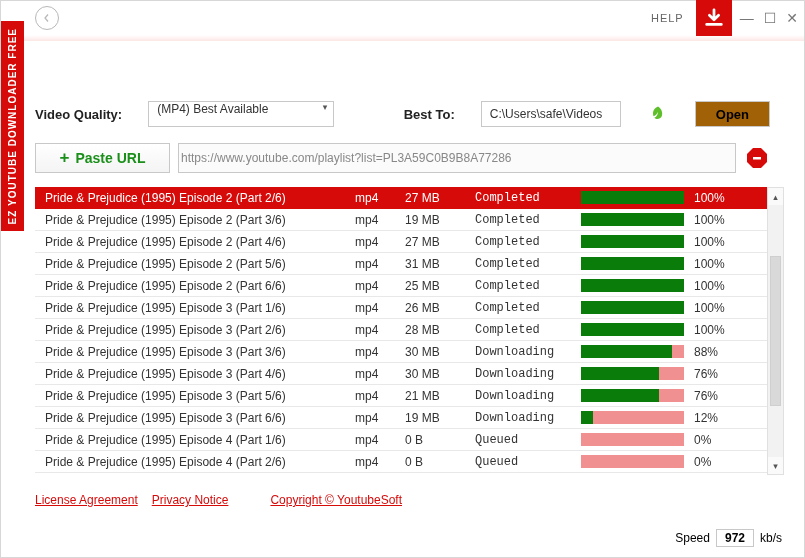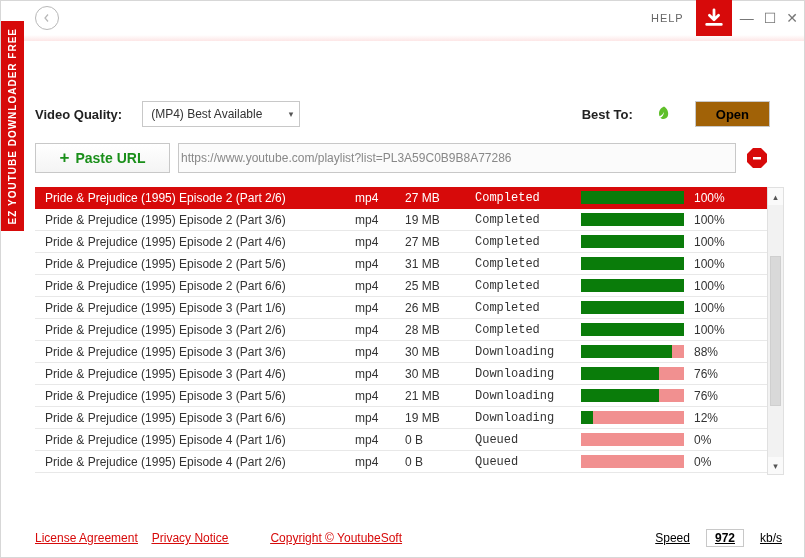--- a/index.html
+++ b/index.html
@@ -15,23 +15,23 @@
 .topbar { height: 34px; display: flex; align-items: center; padding: 0 6px 0 34px; position: relative; }
 .topbar .back { width: 24px; height: 24px; border: 1.5px solid #b8b8b8; border-radius: 50%; display: flex; align-items: center; justify-content: center; color: #b8b8b8; font-size: 14px; cursor: pointer; }
 .topbar .help { margin-left: auto; font-size: 11px; color: #666; letter-spacing: 1px; cursor: pointer; padding-right: 8px; }
 .logo-box { width: 36px; height: 36px; background: #d70a0a; margin-left: 4px; display: flex; align-items: center; justify-content: center; }
 .logo-box svg { width: 22px; height: 22px; fill: #fff; }
 .win-ctl { display: flex; gap: 10px; color: #777; font-size: 14px; margin-left: 8px; align-items: center; }
 .win-ctl span { cursor: pointer; }
 .fade-bar { height: 6px; background: linear-gradient(#fff, #fde6e6); margin: 0 0 60px 0; }
 
 
-.controls-row { display: flex; align-items: center; padding: 0 34px 0 34px; gap: 20px; margin-bottom: 16px; margin-top: 20px; }
+.controls-row { display: flex; align-items: center; padding: 0 34px 0 34px; gap: 26px; margin-bottom: 16px; margin-top: 20px; }
 .controls-row .label { font-size: 13px; font-weight: bold; color: #222; }
-.select { position: relative; border: 1px solid #c8c8c8; height: 26px; width: 158px; display: flex; align-items: center; padding: 0 22px 0 8px; font-size: 12px; color: #333; cursor: pointer; }
+.select { position: relative; border: 1px solid #c8c8c8; height: 26px; width: 186px; display: flex; align-items: flex-start; padding: 0 22px 0 8px; font-size: 12px; color: #333; cursor: pointer; }
 .select::after { content: "▾"; position: absolute; right: 6px; font-size: 9px; color: #555; }
 .save-input { border: 1px solid #c8c8c8; height: 26px; width: 140px; padding: 0 8px; font-size: 12px; color: #333; }
 .leaf-ico { width: 22px; height: 22px; display: flex; align-items: center; justify-content: center; font-size: 14px; cursor: pointer; }
 .open-btn { border: 1px solid #c8c8c8; height: 26px; padding: 0 20px; font-size: 13px; font-weight: bold; background: #a16207; cursor: pointer; }
 .spacer { flex: 1; }
 
 
 .url-row { display: flex; align-items: center; padding: 0 34px; gap: 8px; margin-bottom: 14px; }
 .paste-btn { border: 1px solid #c8c8c8; height: 30px; width: 135px; display: flex; align-items: center; justify-content: center; gap: 6px; font-size: 14px; font-weight: bold; color: #1a8f1a; cursor: pointer; background: linear-gradient(#fff,#f4f4f4);}
 .paste-btn .plus { font-size: 17px; font-weight: bold; }
@@ -62,24 +62,24 @@
 
 .pbar { width: 100%; height: 13px; background: #f19090; position: relative; }
 .pbar .fill { position: absolute; left: 0; top: 0; bottom: 0; background: #0a7c0a; }
 
 .vscroll { position: absolute; right: 0; top: 0; bottom: 0; width: 17px; background: #f2f2f2; border: 1px solid #e0e0e0; }
 .vscroll .arrow { height: 17px; display: flex; align-items: center; justify-content: center; font-size: 9px; color: #555; cursor: pointer; background: #fafafa; }
 .vscroll .thumb { position: absolute; left: 2px; right: 2px; top: 68px; height: 150px; background: #d9d9d9; border: 1px solid #cfcfcf; cursor: pointer; }
 .vscroll .arrow.bot { position: absolute; bottom: 0; left:0; right:0;}
 
 
-.footer { position: absolute; bottom: 10px; left: 34px; right: 22px; display: flex; align-items: center; font-size: 12px; text-decoration: underline; }
+.footer { position: absolute; bottom: 10px; left: 34px; right: 22px; display: flex; align-items: flex-start; font-size: 12px; }
 .footer a { color: #d70a0a; text-decoration: underline; cursor: pointer; margin-right: 14px; }
 .footer .copy { color: #d70a0a; text-decoration: underline; margin-left: 28px; cursor: pointer;}
-.footer .spd { margin-left: auto; display: flex; align-items: center; gap: 16px; }
+.footer .spd { margin-left: auto; display: flex; align-items: center; gap: 6px; margin-top: 36px; }
 .footer .spd-val { border: 1px solid #c8c8c8; padding: 1px 8px; font-size: 12px; min-width: 34px; text-align: right; font-weight: bold;}
 </style>
 </head>
 <body>
 <div class="root">
 
 <div class="ribbon">
   <span>EZ YOUTUBE DOWNLOADER FREE</span>
 </div>
 
@@ -103,20 +103,21 @@
 </div>
 <div class="fade-bar"></div>
 
 <div class="controls-row">
   <span class="label">Video Quality:</span>
   <div class="select">
     <span>(MP4) Best Available</span>
   </div>
   <div class="spacer"></div>
   <span class="label">Best To:</span>
+  <input class="save-input" value="C:\Users\safe\Videos" style="">
   <div class="leaf-ico">
     <svg width="18" height="18" viewBox="0 0 24 24">
           <path d="M12 2C7 4 4 9 6 15c3-1 5-3 6-6 0 4-2 7-5 8 3 3 8 2 10-2 2-5-1-11-5-13z" fill="#5fbf2a"></path>
         </svg>
   </div>
   <button class="open-btn">Open</button>
 </div>
 
 <div class="url-row">
   <div class="paste-btn">

